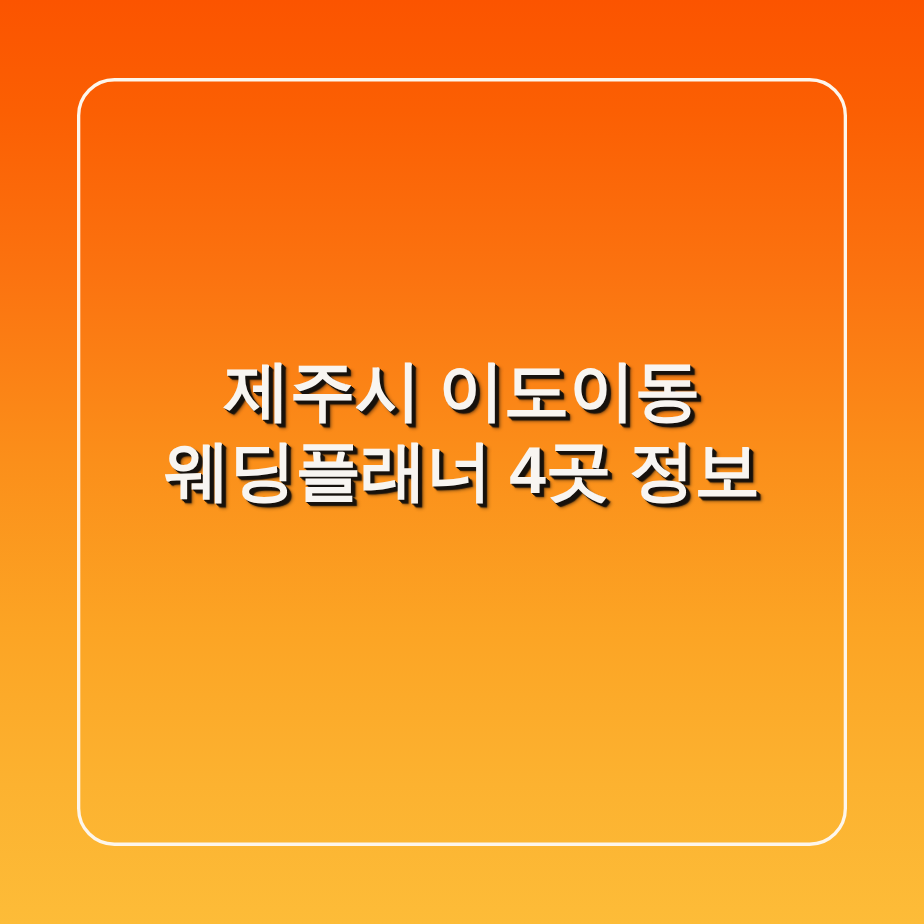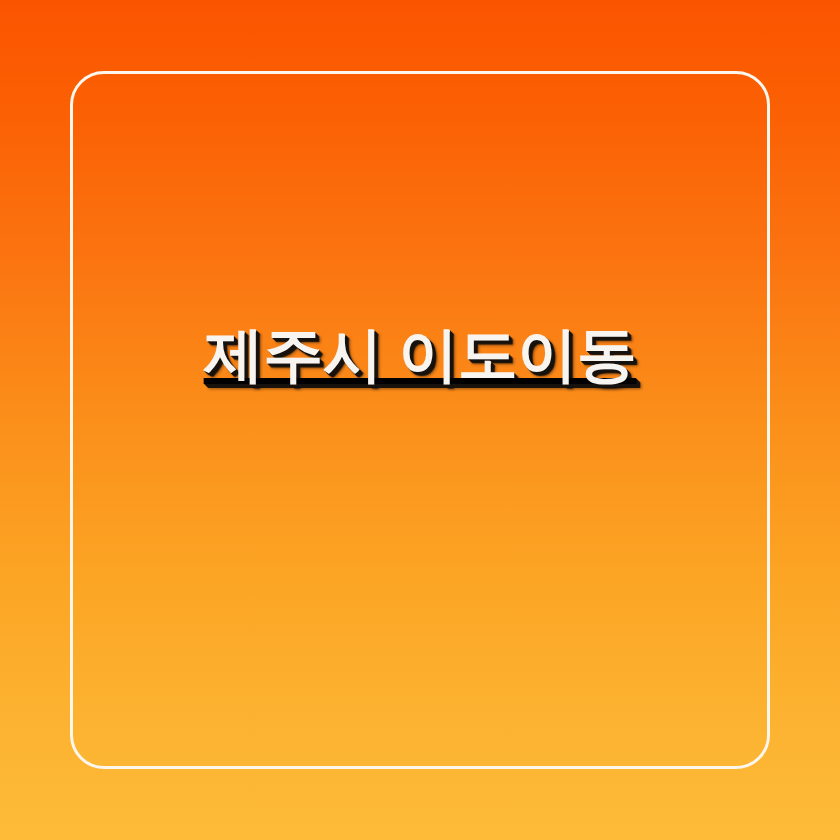--- a/index.html
+++ b/index.html
@@ -45,21 +45,20 @@
 
   
   #headline {
     position: absolute;
     left: 0;
     right: 0;
     top: 318px;
     text-align: center;
     padding: 0 60px;
     box-sizing: border-box;
-    text-decoration: underline;
   }
 
   .headline-line {
     display: block;
     font-family: "Liberation Sans", "DejaVu Sans", sans-serif;
     font-weight: 700;
     font-size: 60px;
     line-height: 73px;
     letter-spacing: -0.5px;
     color: #f8f5f1;
@@ -74,15 +73,16 @@
 </style>
 </head>
 <body>
 
 <div id="poster">
 
   <div id="frame"></div>
 
   <div id="headline">
     <span class="headline-line">제주시 이도이동</span>
+    <span class="headline-line">웨딩플래너 4곳 정보</span>
   </div>
 
 </div>
 
 </body></html>

